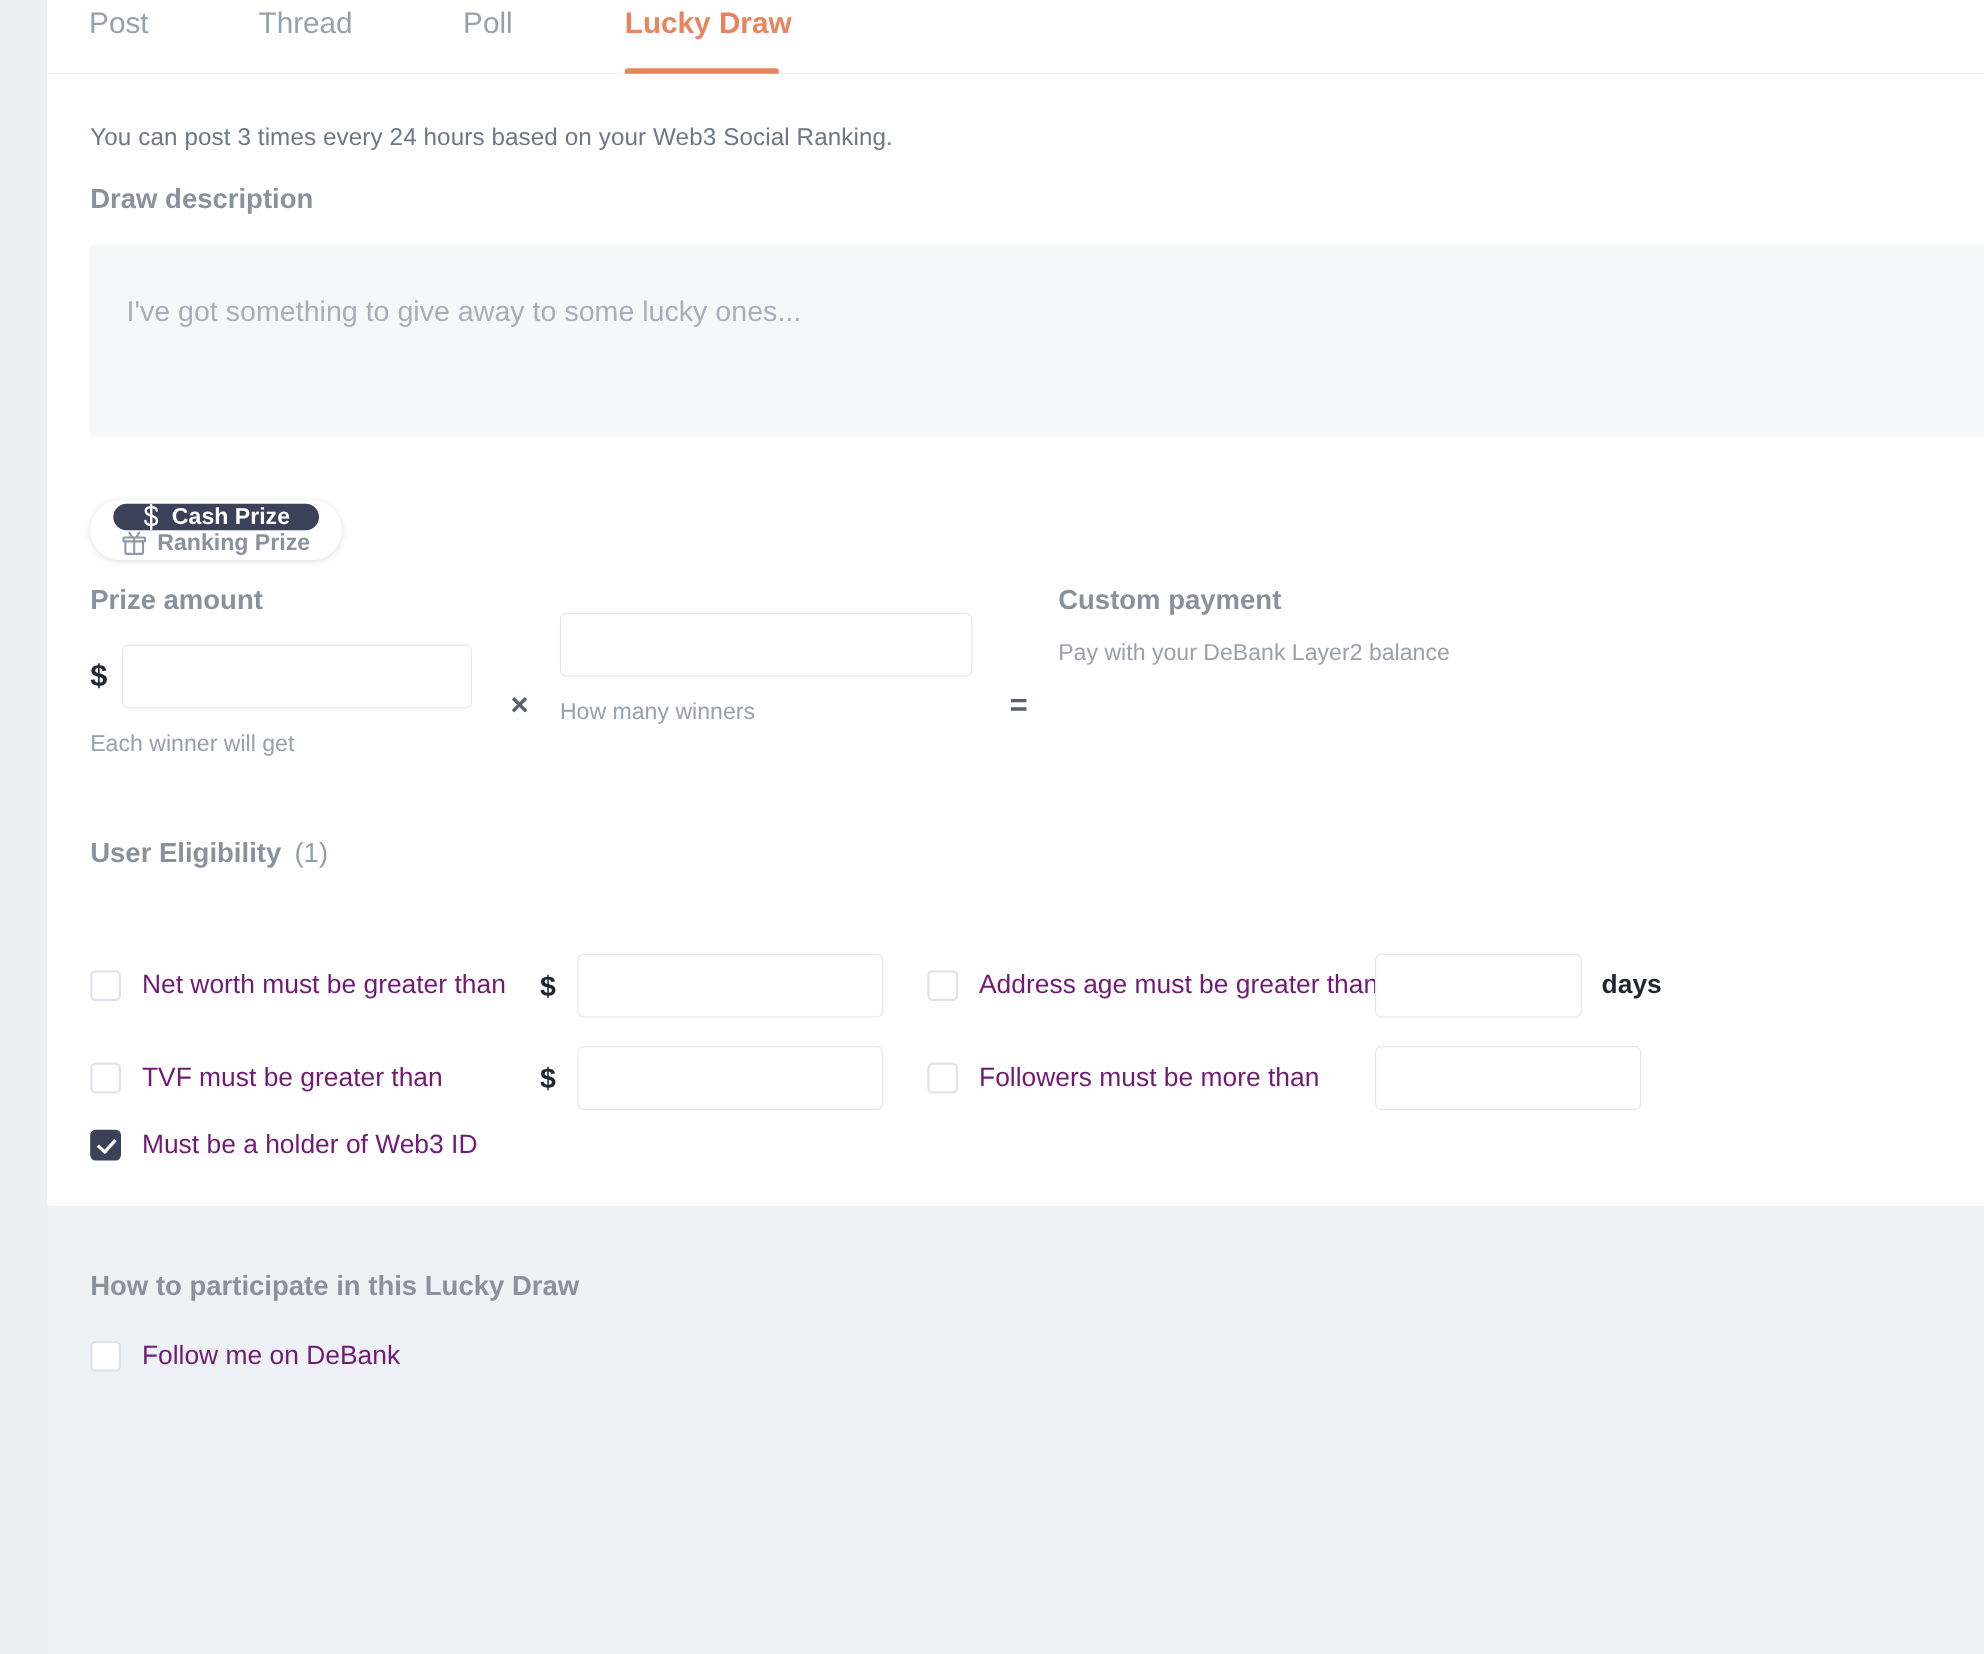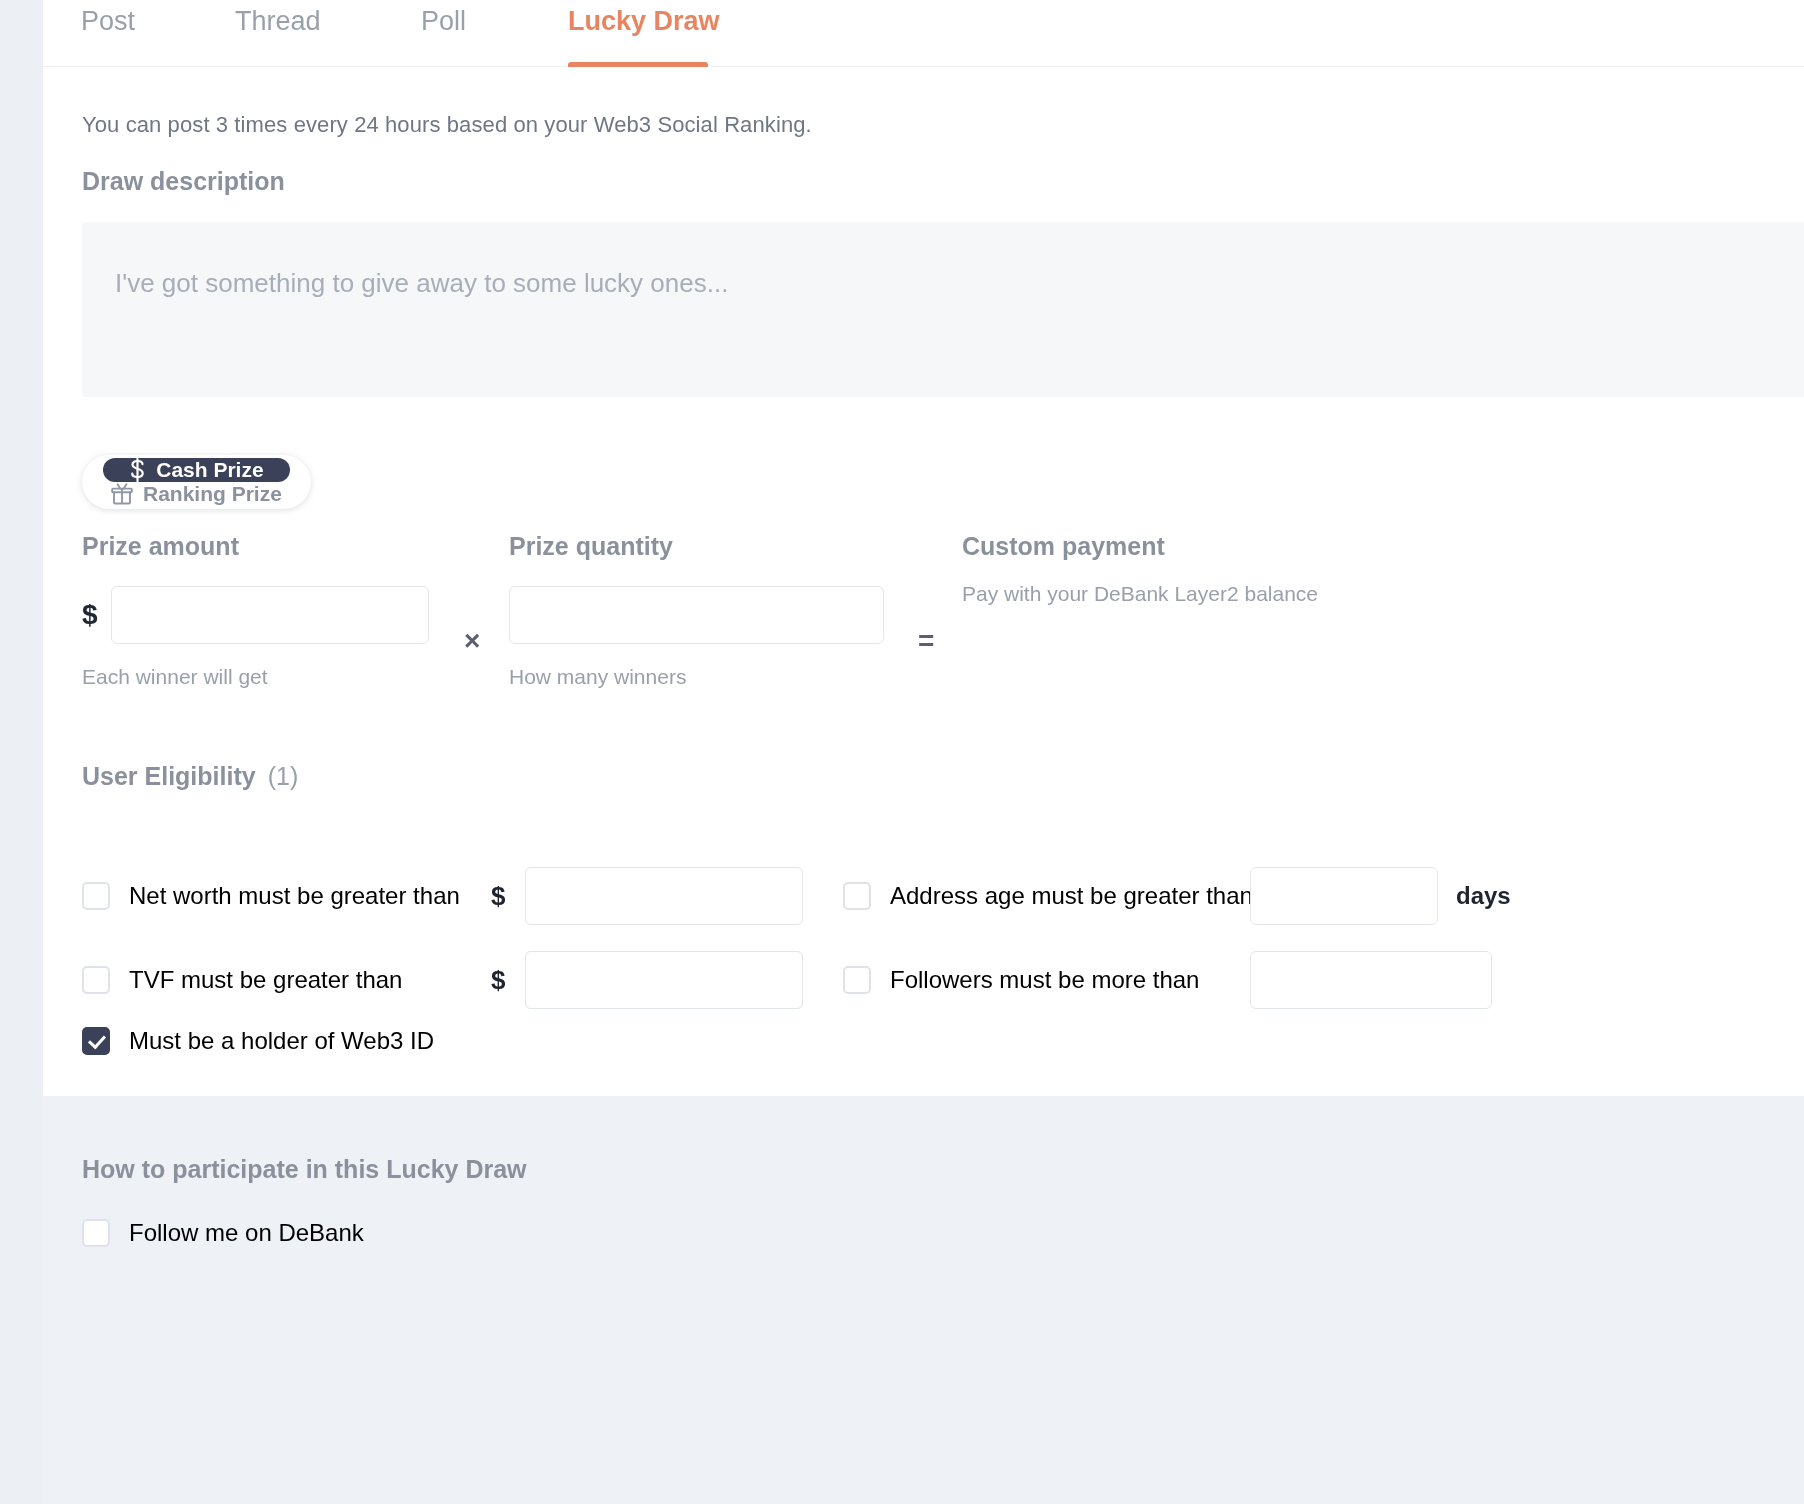--- a/index.html
+++ b/index.html
@@ -256,21 +256,21 @@
     top: 3px;
     width: 7px;
     height: 13px;
     border: solid #ffffff;
     border-width: 0 3px 3px 0;
     transform: rotate(42deg);
   }
   .check-label {
     margin-left: 19px;
     font-size: 24px;
-    color: #000000;
+    color: #701a75;
     white-space: nowrap;
   }
   .unit-label {
     font-size: 24px;
     font-weight: bold;
     color: #1f2430;
     margin-left: 18px;
   }
   .inline-dollar {
     font-size: 26px;
@@ -355,21 +355,20 @@
         <div class="field-row">
           <span class="dollar">$</span>
           <input class="txt-input" style="width: 318px;" type="text" placeholder="">
         </div>
         <div class="field-hint">Each winner will get</div>
       </div>
 
       <div class="op-sign" id="op-times">×</div>
 
       <div class="field-col" id="col-qty">
-        <div class="field-title">Prize quantity</div>
         <div class="field-row">
           <input class="txt-input" style="width: 375px;" type="text" placeholder="">
         </div>
         <div class="field-hint">How many winners</div>
       </div>
 
       <div class="op-sign" id="op-equals">=</div>
 
       <div class="field-col" id="col-total">
         <div class="field-title">Custom payment</div>

